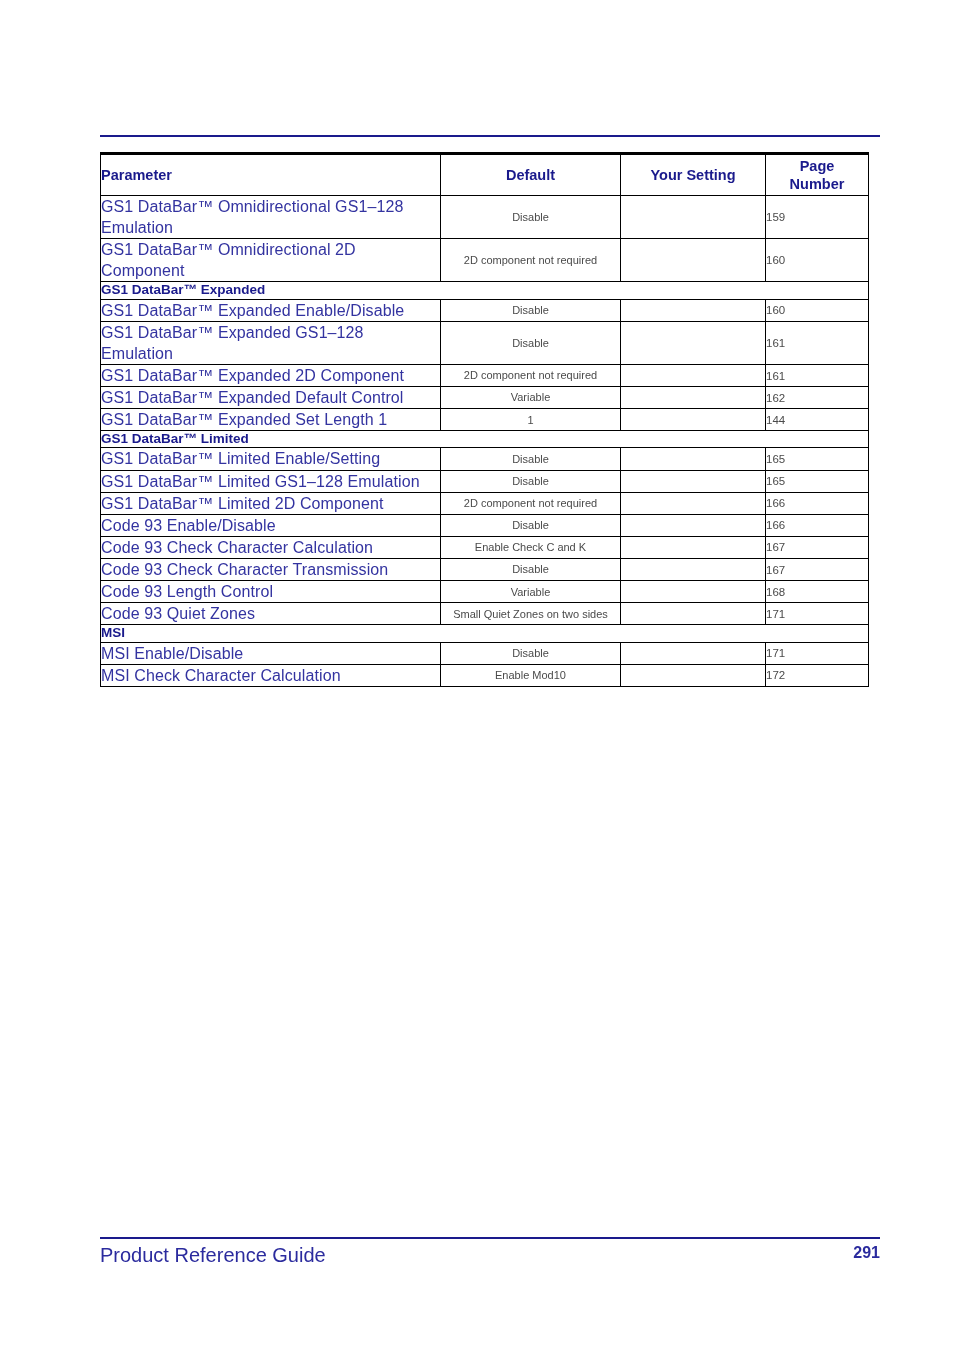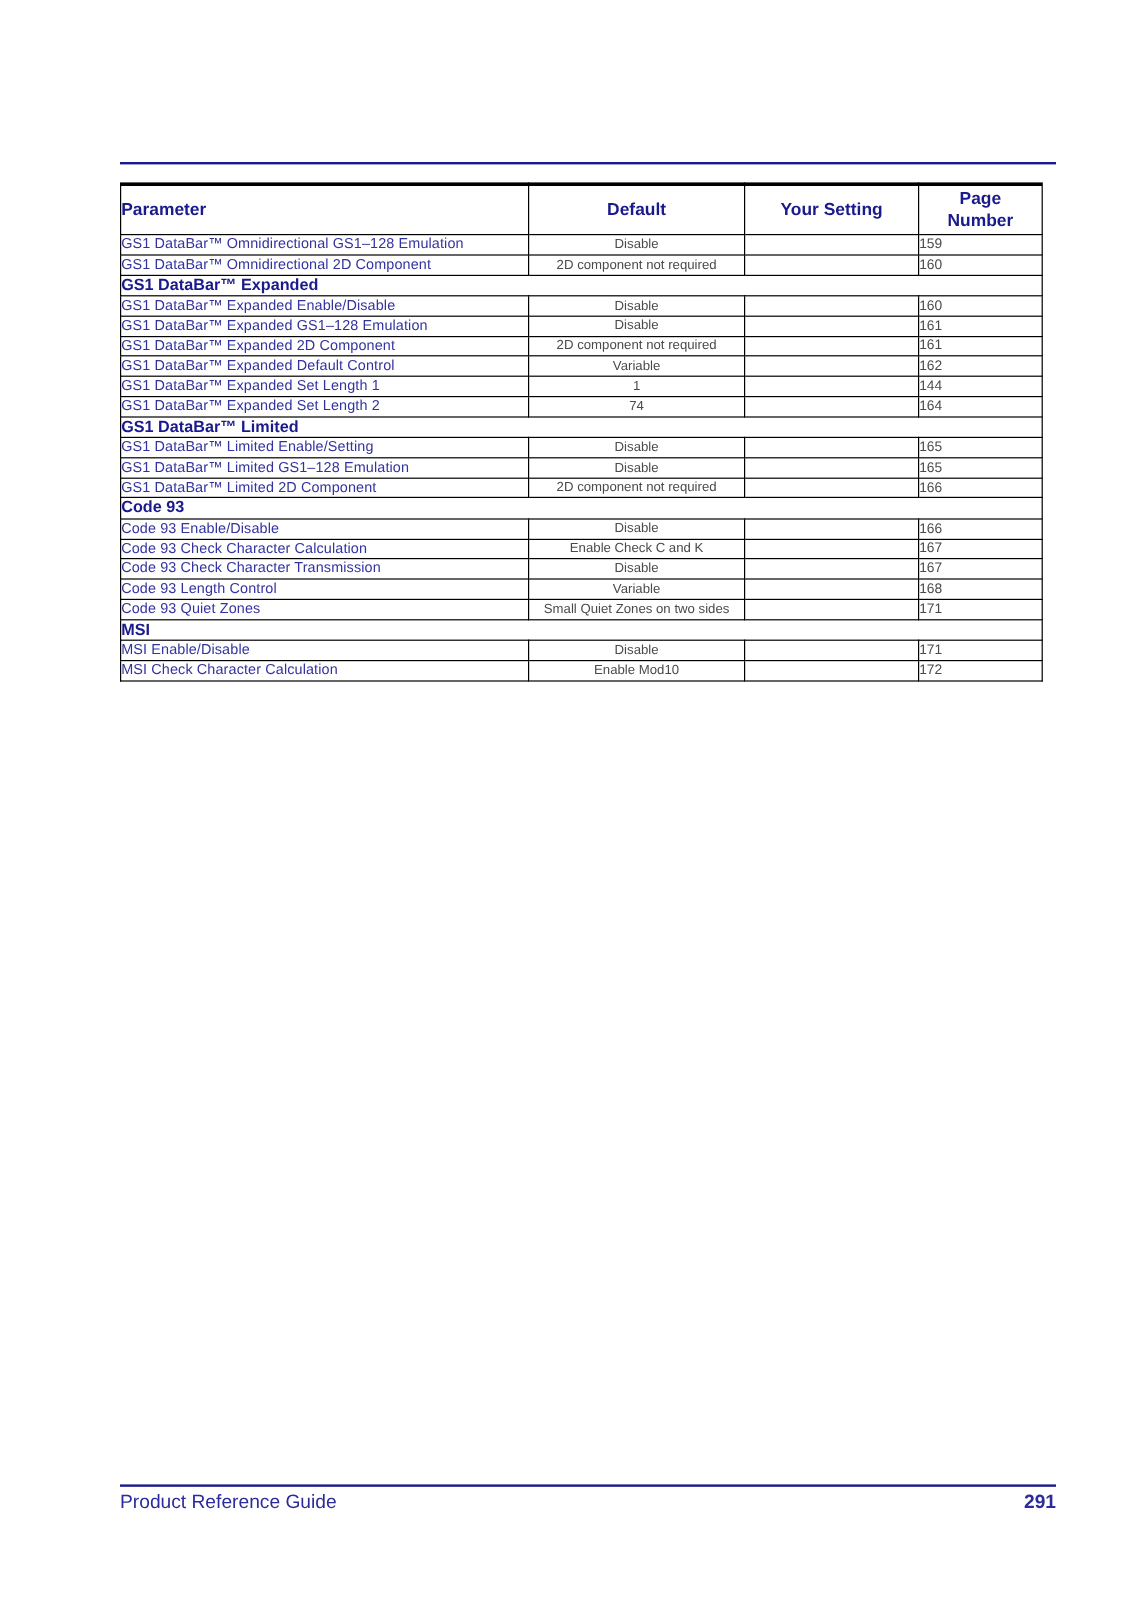--- a/index.html
+++ b/index.html
@@ -81,21 +81,21 @@
     font-weight: bold;
     font-size: 13.5px;
     text-align: left;
     padding: 10px 0 10px 11px;
     line-height: 1.2;
   }
 
   
   .param-cell {
     color: #3333a0;
-    font-size: 12px;
+    font-size: 16px;
     text-align: left;
     padding: 9px 8px 9px 11px;
     line-height: 1.32;
     letter-spacing: 0.1px;
   }
   .default-cell {
     color: #4a4a4a;
     font-size: 11px;
     text-align: center;
     padding: 8px 8px;
@@ -125,21 +125,21 @@
     left: 100px;
     top: 1244px;
     width: 780px;
     height: 30px;
   }
   .footer-left {
     position: absolute;
     left: 0;
     top: 0;
     color: #2b2b9e;
-    font-size: 16px;
+    font-size: 20px;
   }
   .footer-right {
     position: absolute;
     right: 0;
     top: 0;
     color: #2b2b9e;
     font-size: 16px;
     font-weight: bold;
   }
 </style>
@@ -208,49 +208,40 @@
             <td class="default-cell">Variable</td>
             <td class="your-cell"></td>
             <td class="page-cell">162</td>
           </tr>
           <tr>
             <td class="param-cell">GS1 DataBar™ Expanded Set Length 1</td>
             <td class="default-cell">1</td>
             <td class="your-cell"></td>
             <td class="page-cell">144</td>
           </tr>
-          <tr>
-            <td class="param-cell">GS1 DataBar™ Expanded Set Length 2</td>
-            <td class="default-cell">74</td>
-            <td class="your-cell"></td>
-            <td class="page-cell">164</td>
-          </tr>
           <tr class="section-row">
             <td colspan="4">GS1 DataBar™ Limited</td>
           </tr>
           <tr>
             <td class="param-cell">GS1 DataBar™ Limited Enable/Setting</td>
             <td class="default-cell">Disable</td>
             <td class="your-cell"></td>
             <td class="page-cell">165</td>
           </tr>
           <tr>
             <td class="param-cell">GS1 DataBar™ Limited GS1–128 Emulation</td>
             <td class="default-cell">Disable</td>
             <td class="your-cell"></td>
             <td class="page-cell">165</td>
           </tr>
           <tr>
             <td class="param-cell">GS1 DataBar™ Limited 2D Component</td>
             <td class="default-cell">2D component not required</td>
             <td class="your-cell"></td>
             <td class="page-cell">166</td>
-          </tr>
-          <tr class="section-row">
-            <td colspan="4">Code 93</td>
           </tr>
           <tr>
             <td class="param-cell">Code 93 Enable/Disable</td>
             <td class="default-cell">Disable</td>
             <td class="your-cell"></td>
             <td class="page-cell">166</td>
           </tr>
           <tr>
             <td class="param-cell">Code 93 Check Character Calculation</td>
             <td class="default-cell">Enable Check C and K</td>

